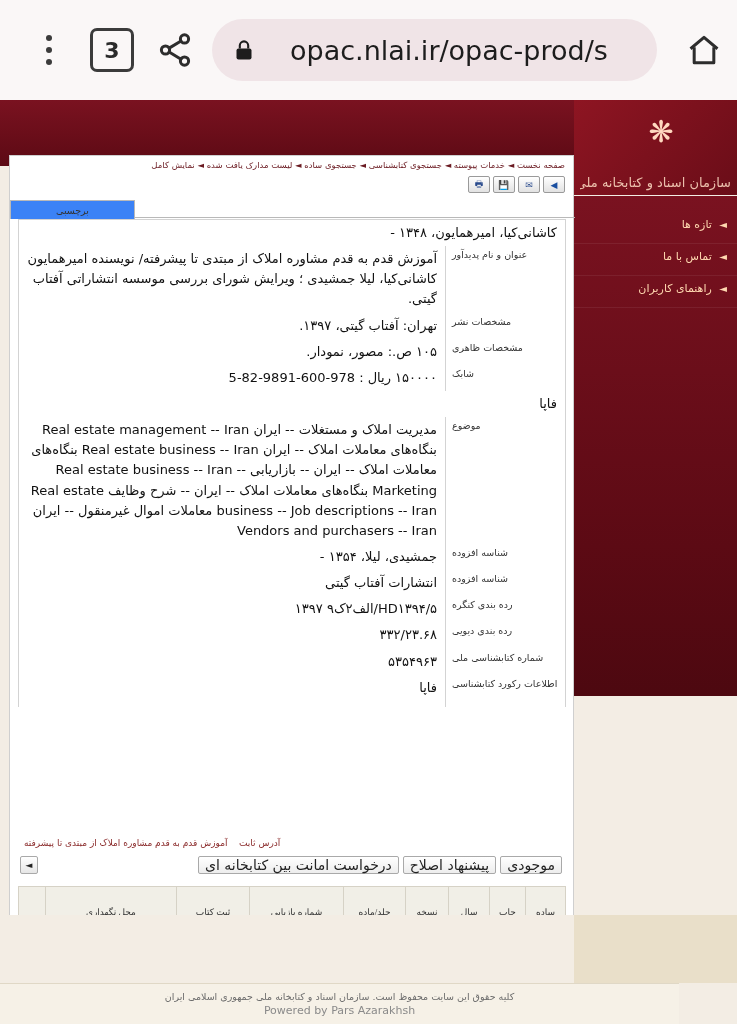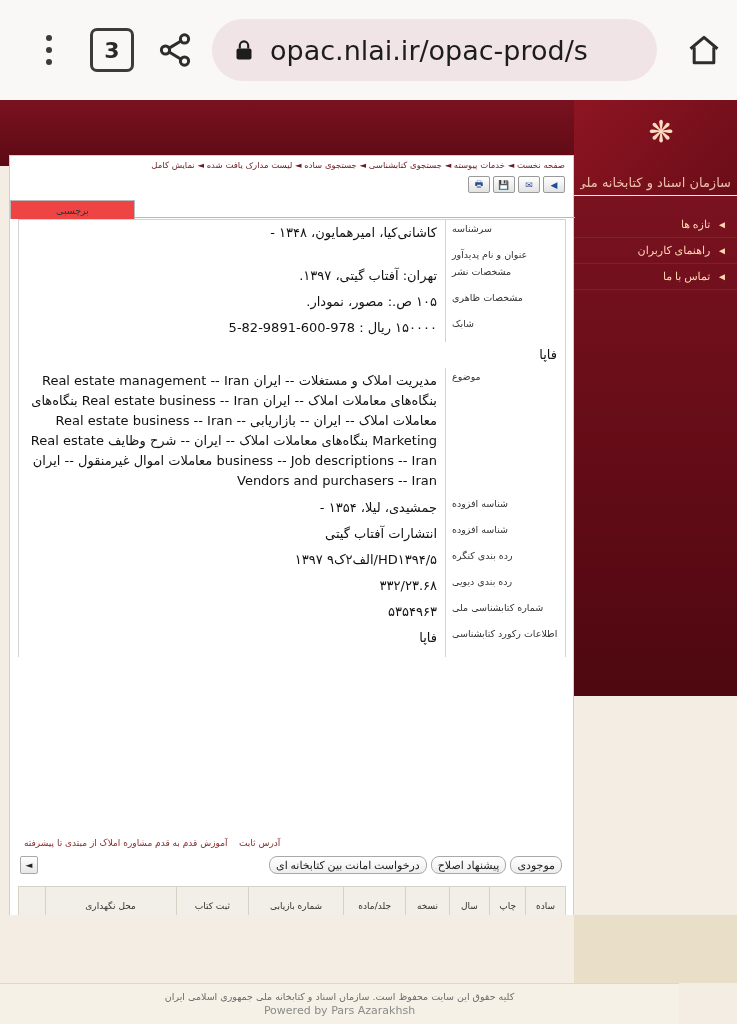--- a/index.html
+++ b/index.html
@@ -36,20 +36,21 @@
     font-size: 22px; color: #2b2b2b; font-weight: 600;
   }
   .share-icon { width: 54px; margin-left: 14px; display:flex; align-items:center; justify-content:center;}
   .urlbox {
     flex: 1; height: 62px; margin-left: 10px; margin-right: 14px;
     background: #f0e4e7;
     border-radius: 32px;
     display: flex; align-items: center;
     padding: 0 20px;
     overflow: hidden;
+    gap: 20px;
   }
   .lock { margin-right: 14px; display: flex; align-items: center; }
   .url-text {
     font-size: 27px; color: #1d1d1d; white-space: nowrap;
     font-family: "DejaVu Sans", "Liberation Sans", sans-serif;
   }
   .home-icon { width: 66px; display:flex; align-items:center; justify-content:center; }
 
   
   .site-header {
@@ -77,24 +78,23 @@
 
   
   .right-nav {
     position: absolute; top: 196px; right: 0; width: 163px; height: 500px;
     background: #6e0f1a;
     background: linear-gradient(180deg,#7a1220 0%, #5c0a14 70%, #4d0810 100%);
     padding-top: 16px;
     direction: rtl;
   }
   .right-nav .item {
-    color: #ffd8b0; font-size: 11px; padding: 6px 10px 6px 6px;
+    color: #ffd8b0; font-size: 11px; padding: 6px 10px 12px 6px;
     text-align: right; white-space: nowrap;
     border-bottom: 1px solid rgba(255,255,255,0.07);
-    font-family: Liberation Serif, serif;
   }
   .right-nav .item .bullet { color:#ffd8b0; margin-left: 4px; font-size: 10px; }
 
   
   .content-panel {
     position: absolute; top: 155px; left: 9px; width: 565px; height: 828px;
     background: #ffffff;
     border: 1px solid #cfcfcf;
   }
   .breadcrumb {
@@ -115,21 +115,21 @@
   }
   .tb-icon.arrow { color:#1a4fa0; }
 
   
   .tab-strip {
     position: absolute; top: 44px; left: 0; width: 565px; height: 18px;
     border-bottom: 1px solid #b9b9b9;
   }
   .tab-active {
     position: absolute; top: 44px; left: 0px; width: 125px; height: 19px;
-    background: #ef4444;
+    background: #3b82f6;
     border: 1px solid #b9b9b9; border-bottom: none;
     font-size: 9.5px; color: #333; text-align: center; line-height: 19px;
     direction: rtl;
   }
 
   
   .record {
     position: absolute; top: 63px; left: 8px; width: 548px;
     border: 1px solid #d3d3d3;
     border-bottom: none;
@@ -158,41 +158,41 @@
   }
   
   .action-bar {
     position: absolute; top: 700px; left: 8px; width: 548px; height: 24px;
     direction: rtl;
   }
   .abtn {
     position: relative; float: right;
     height: 18px; margin-right: 4px; padding: 0 6px;
     background: linear-gradient(180deg,#ffffff,#ededed);
-    border: 1px solid #a9a9a9; border-radius: 8px;
-    font-size: 11px; color: #222; line-height: 17px; font-family: Liberation Serif, serif;
+    border: 1px solid #a9a9a9; border-radius: 2px;
+    font-size: 14px; color: #222; line-height: 17px;
   }
   .play-btn {
     position: absolute; left: 2px; top: 0;
     width: 18px; height: 18px;
     background: linear-gradient(180deg,#ffffff,#e6e6e6);
     border: 1px solid #a9a9a9; border-radius: 2px;
     font-size: 9px; color: #222; line-height: 17px; text-align: center;
   }
 
   
   .holdings {
     position: absolute; top: 730px; left: 8px; width: 548px;
     border-collapse: collapse; direction: rtl; background: #fff;
   }
   .holdings th {
     background: #f1efe7;
     border: 1px solid #d6d2c6;
     font-size: 9px; font-weight: normal; color: #333;
-    padding: 14px 2px; text-align: center; white-space: nowrap;
+    padding: 20px 2px; text-align: center; white-space: nowrap; font-family: Liberation Serif, serif;
   }
   .holdings td {
     border: 1px solid #ddd9cf;
     font-size: 9px; color: #222;
     padding: 5px 2px; text-align: center; white-space: nowrap;
   }
   .radio-dot {
     display: inline-block; width: 11px; height: 11px;
     border: 1px solid #9bb0c7; border-radius: 50%;
     background: #fff;
@@ -264,49 +264,49 @@
     <div class="logo-script">سازمان اسناد و کتابخانه ملی جمهوری اسلامی ایران</div>
   </div>
 
   <div class="right-nav">
     <div class="item">
       <span class="bullet">◄</span>
       <span>تازه ها</span>
     </div>
     <div class="item">
       <span class="bullet">◄</span>
-      <span>راهنمای کاربران</span>
+      <span>تماس با ما</span>
     </div>
     <div class="item">
       <span class="bullet">◄</span>
-      <span>تماس با ما</span>
+      <span>راهنمای کاربران</span>
     </div>
   </div>
 
   <div class="content-panel">
 
     <div class="breadcrumb">صفحه نخست ◄ خدمات پیوسته ◄ جستجوی کتابشناسی ◄ جستجوی ساده ◄ لیست مدارک یافت شده ◄ نمایش کامل</div>
 
     <div class="toolbar-icons">
       <div class="tb-icon">🖶</div>
       <div class="tb-icon">💾</div>
       <div class="tb-icon">✉</div>
       <div class="tb-icon arrow">◀</div>
     </div>
 
     <div class="tab-strip"></div>
     <div class="tab-active">برچسبی</div>
 
     <div class="record">
       <div class="rec-row">
-        <div class="rec-label">سرشناسه</div>
         <div class="rec-value">کاشانی‌کیا، امیرهمایون، ۱۳۴۸ -</div>
       </div>
       <div class="rec-row">
         <div class="rec-label">عنوان و نام پدیدآور</div>
+        <div class="rec-value">آموزش قدم به قدم مشاوره املاک از مبتدی تا پیشرفته/ نویسنده امیرهمایون کاشانی‌کیا، لیلا جمشیدی ؛ ویرایش شورای بررسی موسسه انتشاراتی آفتاب گیتی.</div>
       </div>
       <div class="rec-row">
         <div class="rec-label">مشخصات نشر</div>
         <div class="rec-value">تهران: آفتاب گیتی، ۱۳۹۷.</div>
       </div>
       <div class="rec-row">
         <div class="rec-label">مشخصات ظاهری</div>
         <div class="rec-value">۱۰۵ ص.: مصور، نمودار.</div>
       </div>
       <div class="rec-row">

